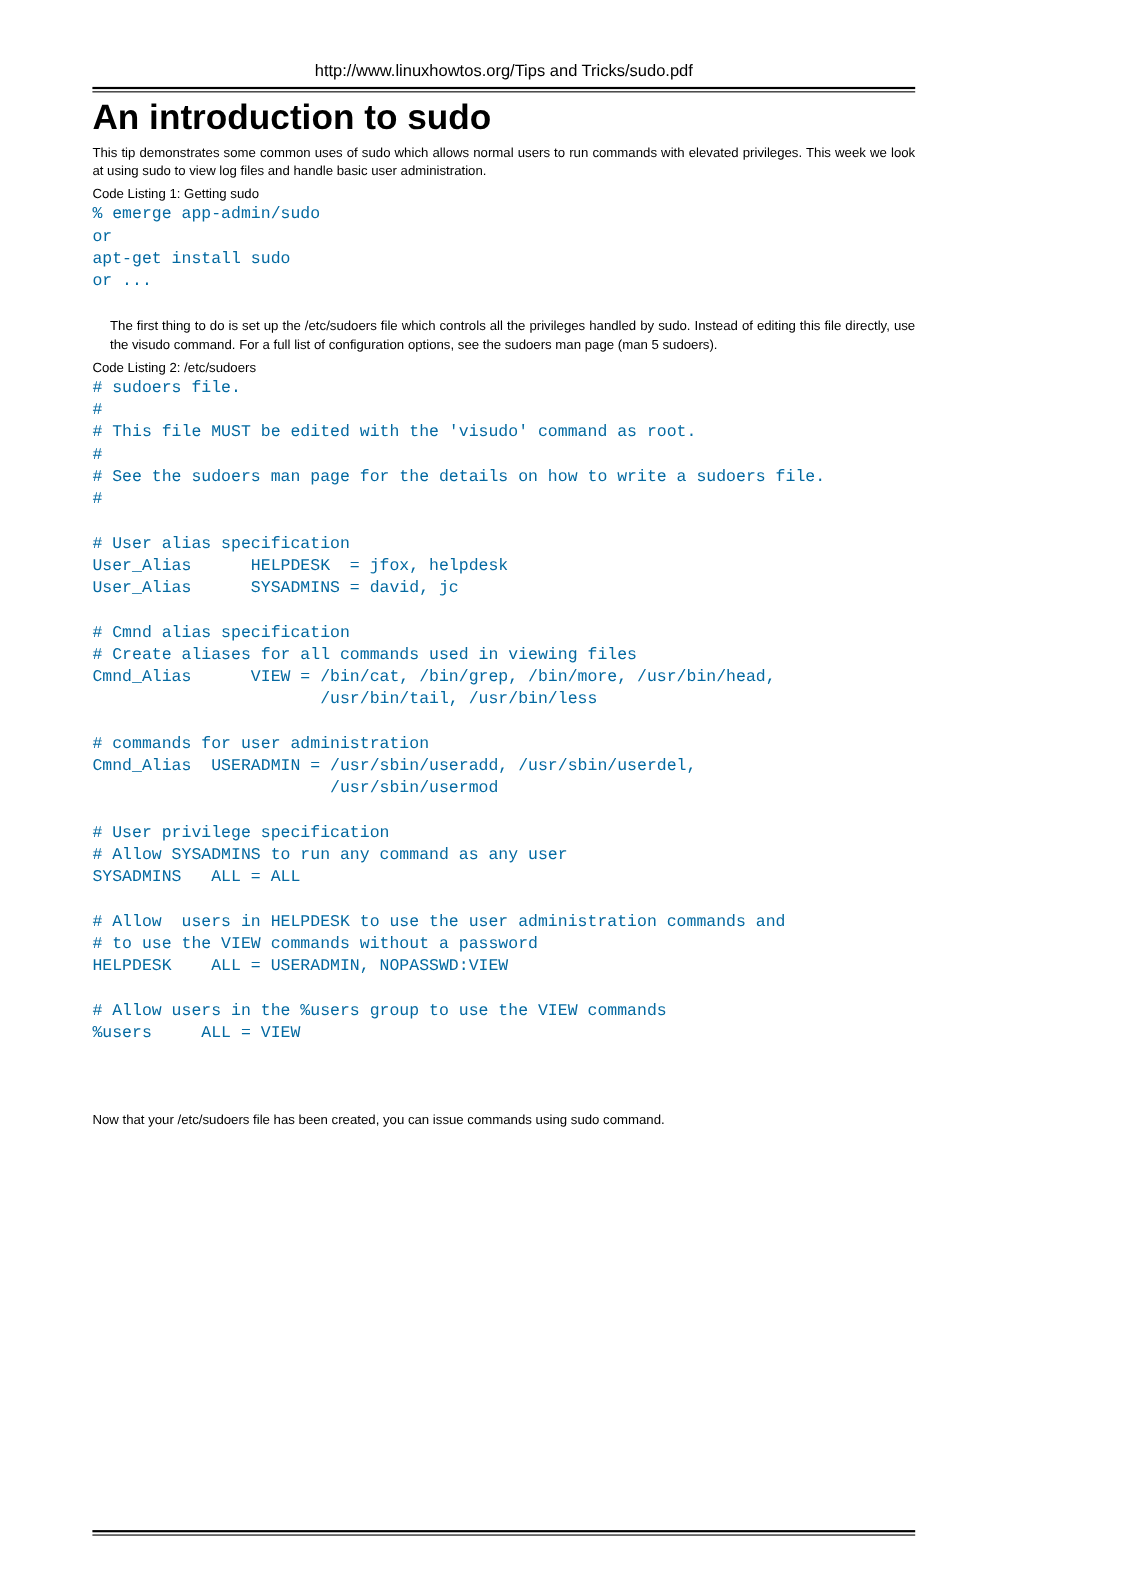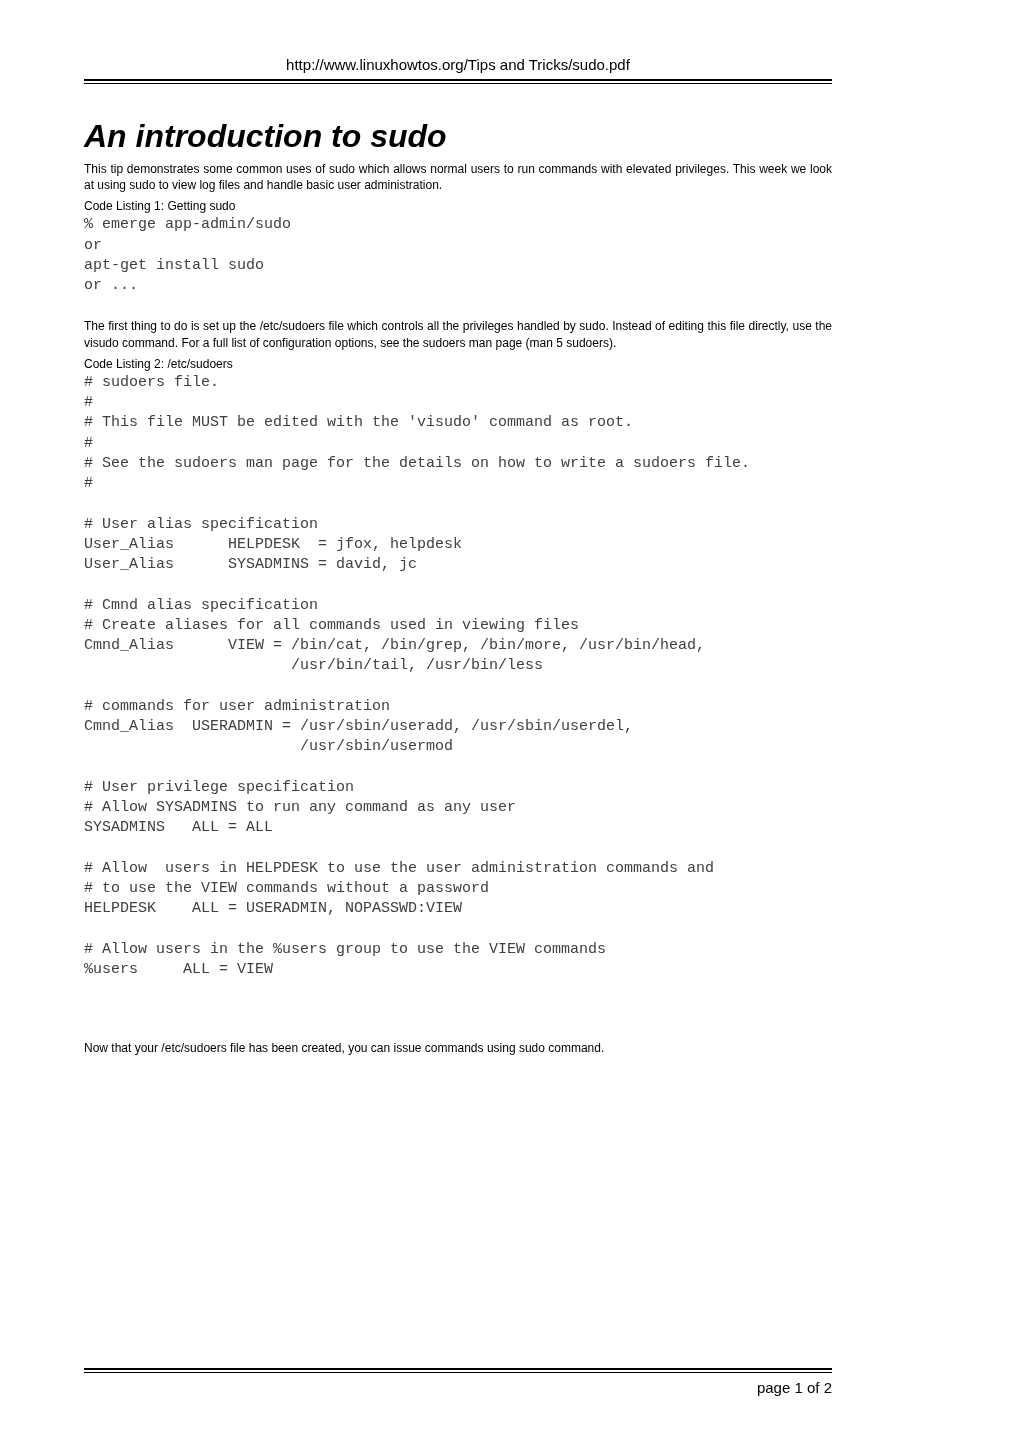--- a/index.html
+++ b/index.html
@@ -18,57 +18,56 @@
   .header-url {
     text-align: center;
     font-size: 15px;
     margin-bottom: 6px;
   }
   .hr { border: none; border-top: 2px solid #000; margin: 0; }
   .hr-light { border: none; border-top: 1px solid #000; margin-top: 2px; }
   h1 {
     font-size: 32px;
     font-weight: bold;
-    margin-top: 34px;
+    margin-top: 4px;
     margin-bottom: 6px;
-    font-style: italic;
   }
   p {
     font-size: 12px;
     line-height: 1.35;
     margin-bottom: 6px;
     text-align: justify;
   }
   .listing-title {
     font-size: 12px;
     margin-top: 6px;
     margin-bottom: 2px;
   }
   pre {
     font-family: "Courier New", Courier, monospace;
     font-size: 15px;
     line-height: 1.35;
-    color: #404040;
+    color: #0369a1;
     white-space: pre;
     margin-bottom: 20px;
   }
   .paraspace { margin-top: 22px; }
   .footer {
     position: absolute;
     left: 84px;
     right: 84px;
     bottom: 46px;
   }
   .footer .hr { margin-bottom: 2px; }
   .page-num {
     text-align: right;
     font-size: 15px;
     margin-top: 6px;
   }
-  .body-block { margin-top: 8px; }
+  .body-block { margin-top: 8px; margin-left: 16px; }
 </style>
 </head>
 <body>
 
 <div class="page">
 
   <div class="header-url">http://www.linuxhowtos.org/Tips and Tricks/sudo.pdf</div>
   <hr class="hr">
   <hr class="hr-light">
 
@@ -116,16 +115,15 @@
 HELPDESK    ALL = USERADMIN, NOPASSWD:VIEW
 
 # Allow users in the %users group to use the VIEW commands
 %users     ALL = VIEW</pre>
 
   <p class="paraspace" style="margin-top:60px;">Now that your /etc/sudoers file has been created, you can issue commands using sudo command.</p>
 
   <div class="footer">
     <hr class="hr">
     <hr class="hr-light">
-    <div class="page-num">page 1 of 2</div>
   </div>
 
 </div>
 
 </body></html>

